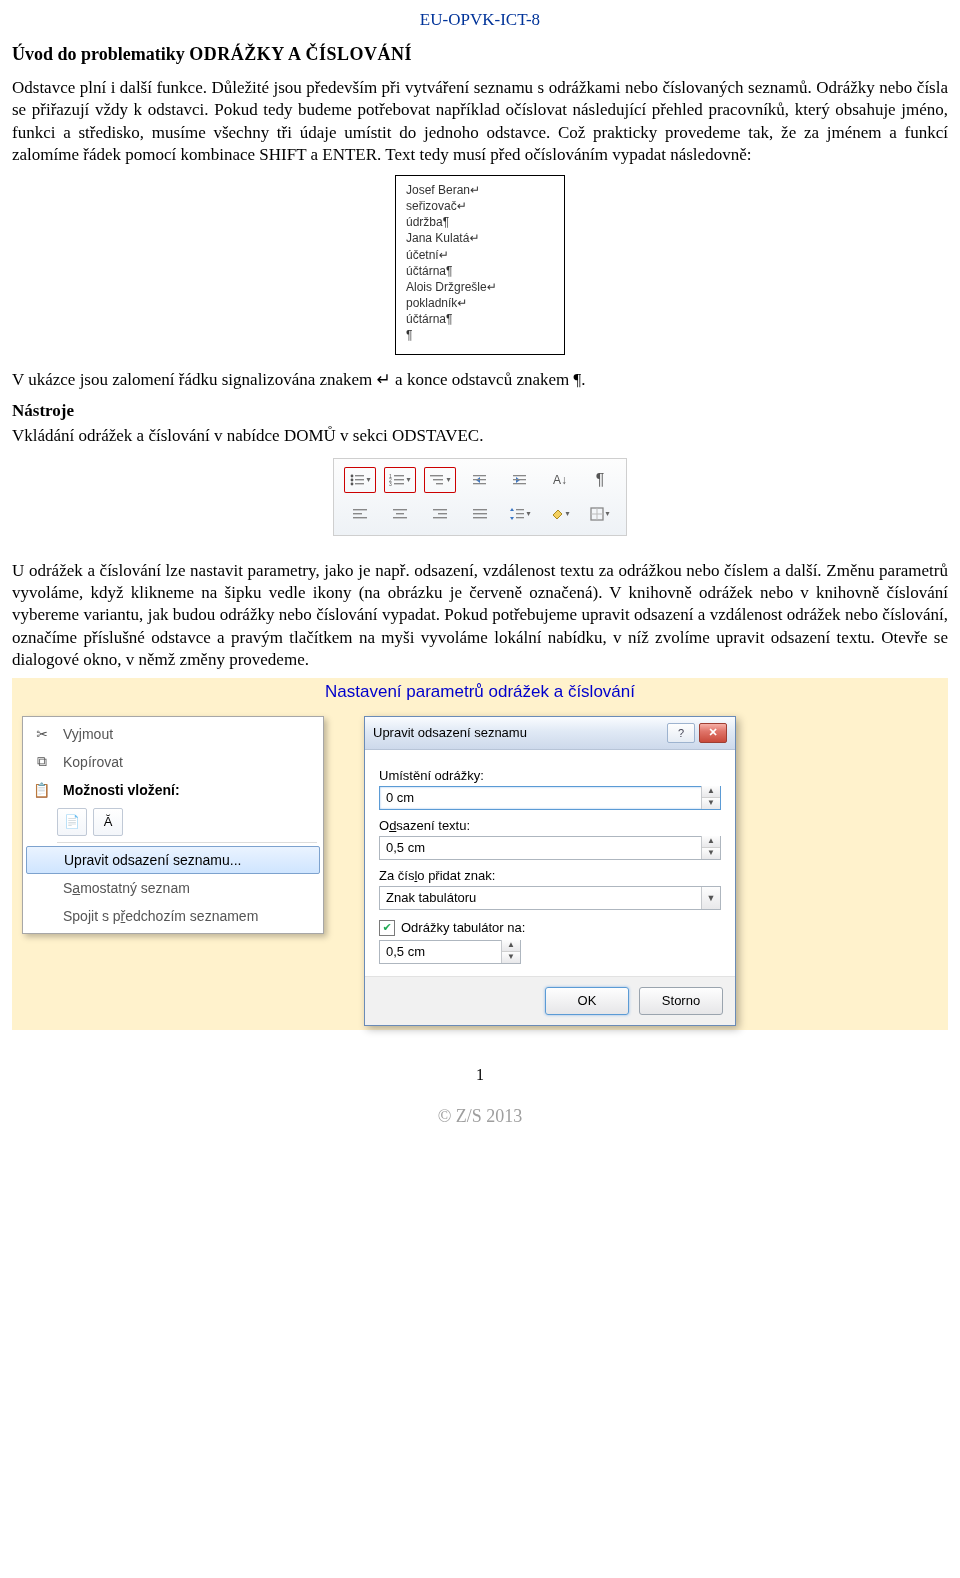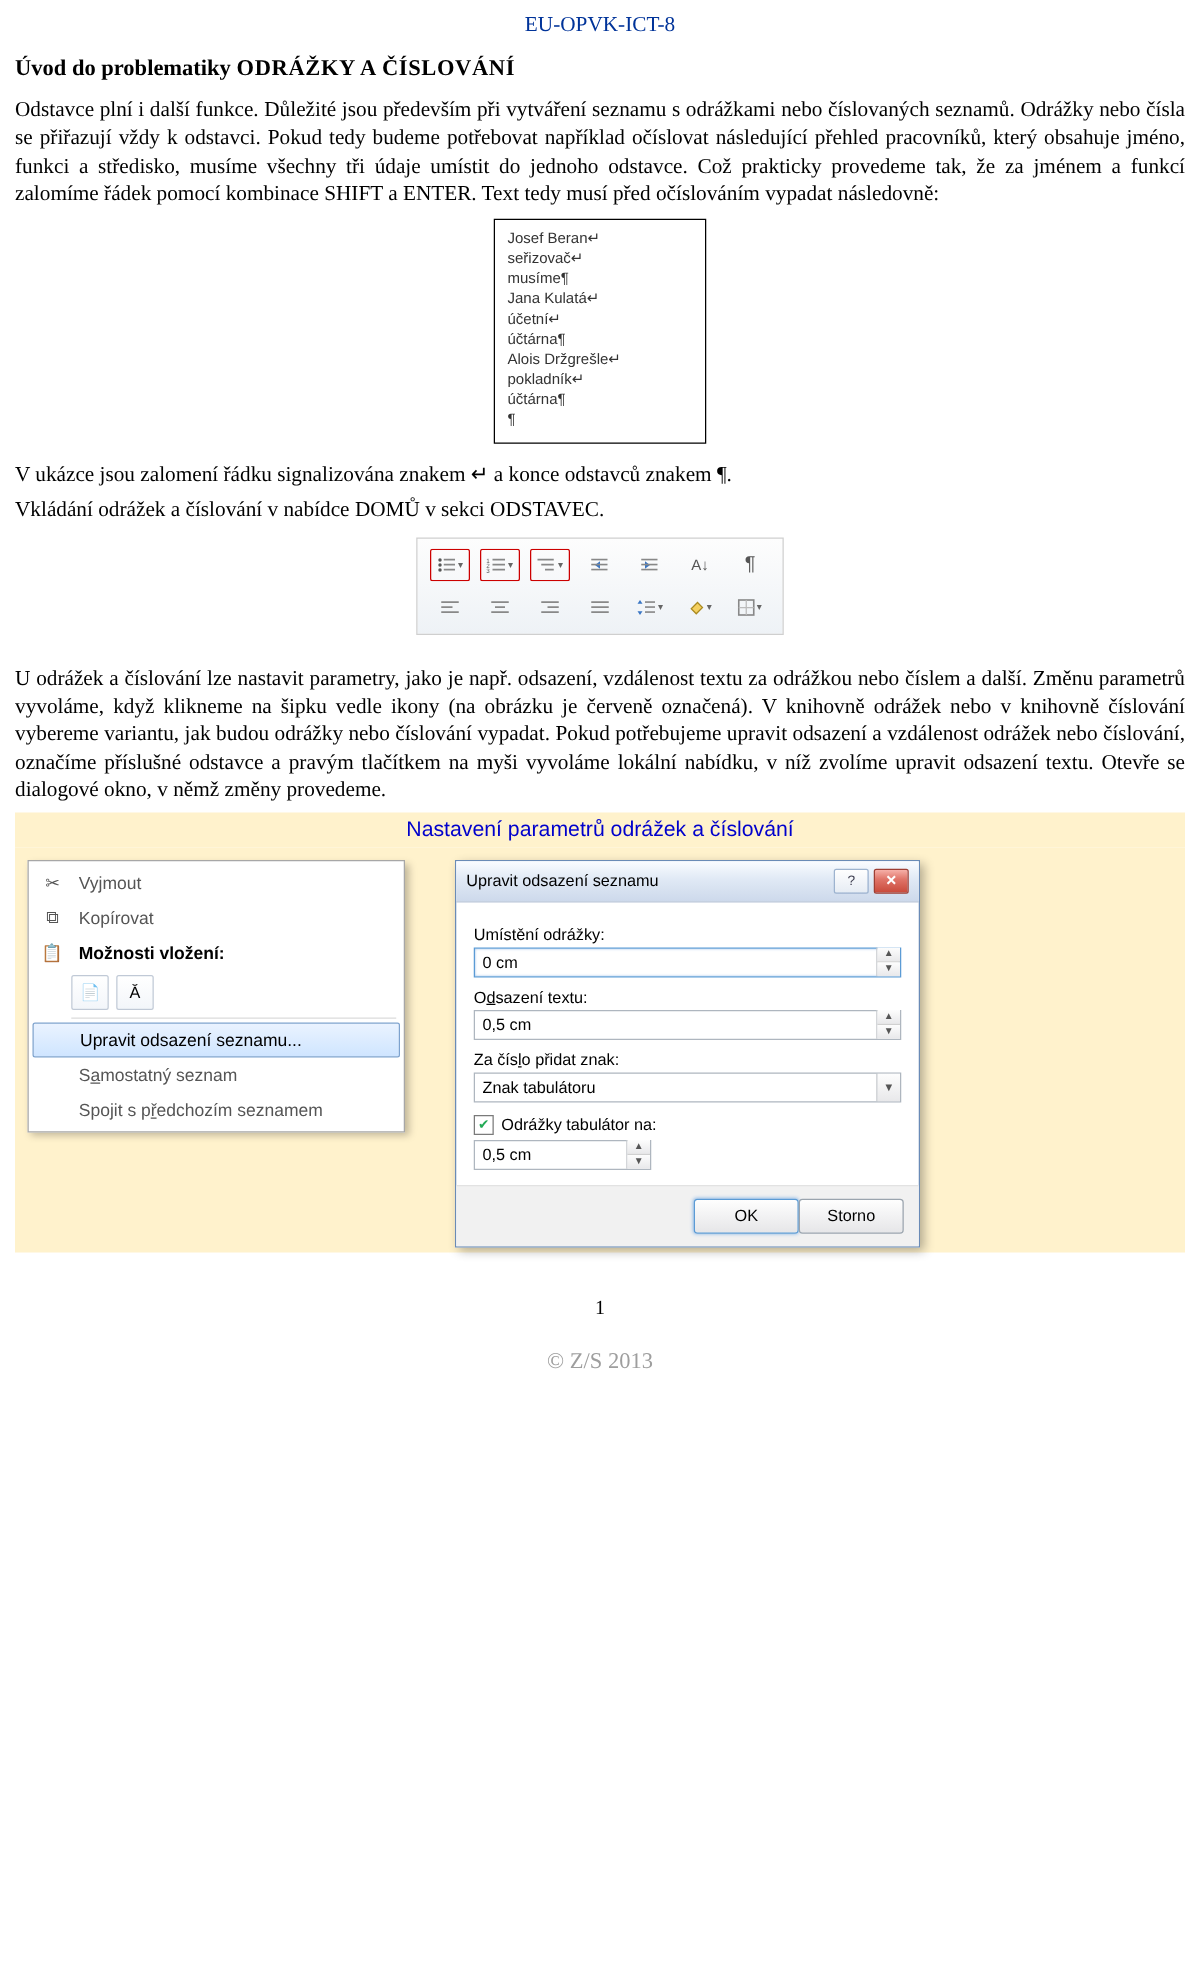--- a/index.html
+++ b/index.html
@@ -229,21 +229,21 @@
     background:linear-gradient(#fdfdfd,#e8e8ea);
     font-size:9px;color:#555;
   }
   .chk-row{ display:flex; align-items:center; gap:6px; margin:10px 0 4px 0;}
   .chkbox{
     width:14px;height:14px;border:1px solid #7a7a7a;
     background:#fff;display:flex;align-items:center;justify-content:center;
     font-size:11px;color:#2a5;
   }
   .dlg-buttons{
-    display:flex; justify-content:flex-end;
+    display:flex; gap:10px; justify-content:flex-end;
     border-top:1px solid #e2e2e2;
     padding:10px 12px; background:#f1f1f1;
   }
   .dlg-btn{
     min-width:82px; height:26px;
     border:1px solid #9aa4ae; border-radius:3px;
     background:linear-gradient(#fefefe,#e6e6e8);
     font-size:13px;
     display:flex;align-items:center;justify-content:center;
   }
@@ -261,35 +261,36 @@
   <div class="title">
     <span class="bold">Úvod do problematiky </span><span class="bold caps">ODRÁŽKY A ČÍSLOVÁNÍ</span>
   </div>
 
   <p class="para">Odstavce plní i další funkce. Důležité jsou především při vytváření seznamu s odrážkami nebo číslovaných seznamů. Odrážky nebo čísla se přiřazují vždy k odstavci. Pokud tedy budeme potřebovat například očíslovat následující přehled pracovníků, který obsahuje jméno, funkci a středisko, musíme všechny tři údaje umístit do jednoho odstavce. Což prakticky provedeme tak, že za jménem a funkcí zalomíme řádek pomocí kombinace SHIFT a ENTER. Text tedy musí před očíslováním vypadat následovně:</p>
 
   <div class="sample-box-wrap">
     <div class="sample-box">
       <div>Josef Beran↵</div>
       <div>seřizovač↵</div>
-      <div>musíme¶</div>
+      <div>údržba¶</div>
       <div>Jana Kulatá↵</div>
       <div>účetní↵</div>
       <div>účtárna¶</div>
       <div>Alois Držgrešle↵</div>
       <div>pokladník↵</div>
       <div>účtárna¶</div>
       <div>¶</div>
     </div>
   </div>
 
   <p class="para">
     <span>V ukázce jsou zalomení řádku signalizována znakem </span>↵<span> a konce odstavců znakem ¶.</span>
   </p>
 
+  <div class="subhead">Nástroje</div>
 
   <p class="para">
     <span>Vkládání odrážek a číslování v nabídce </span><span class="caps-inline">DOMŮ</span><span> v sekci </span><span class="caps-inline">ODSTAVEC</span><span>.</span>
   </p>
 
   <div class="ribbon-wrap">
     <div class="ribbon">
 
       <div class="rbtn circled">
         <svg width="16" height="14">

